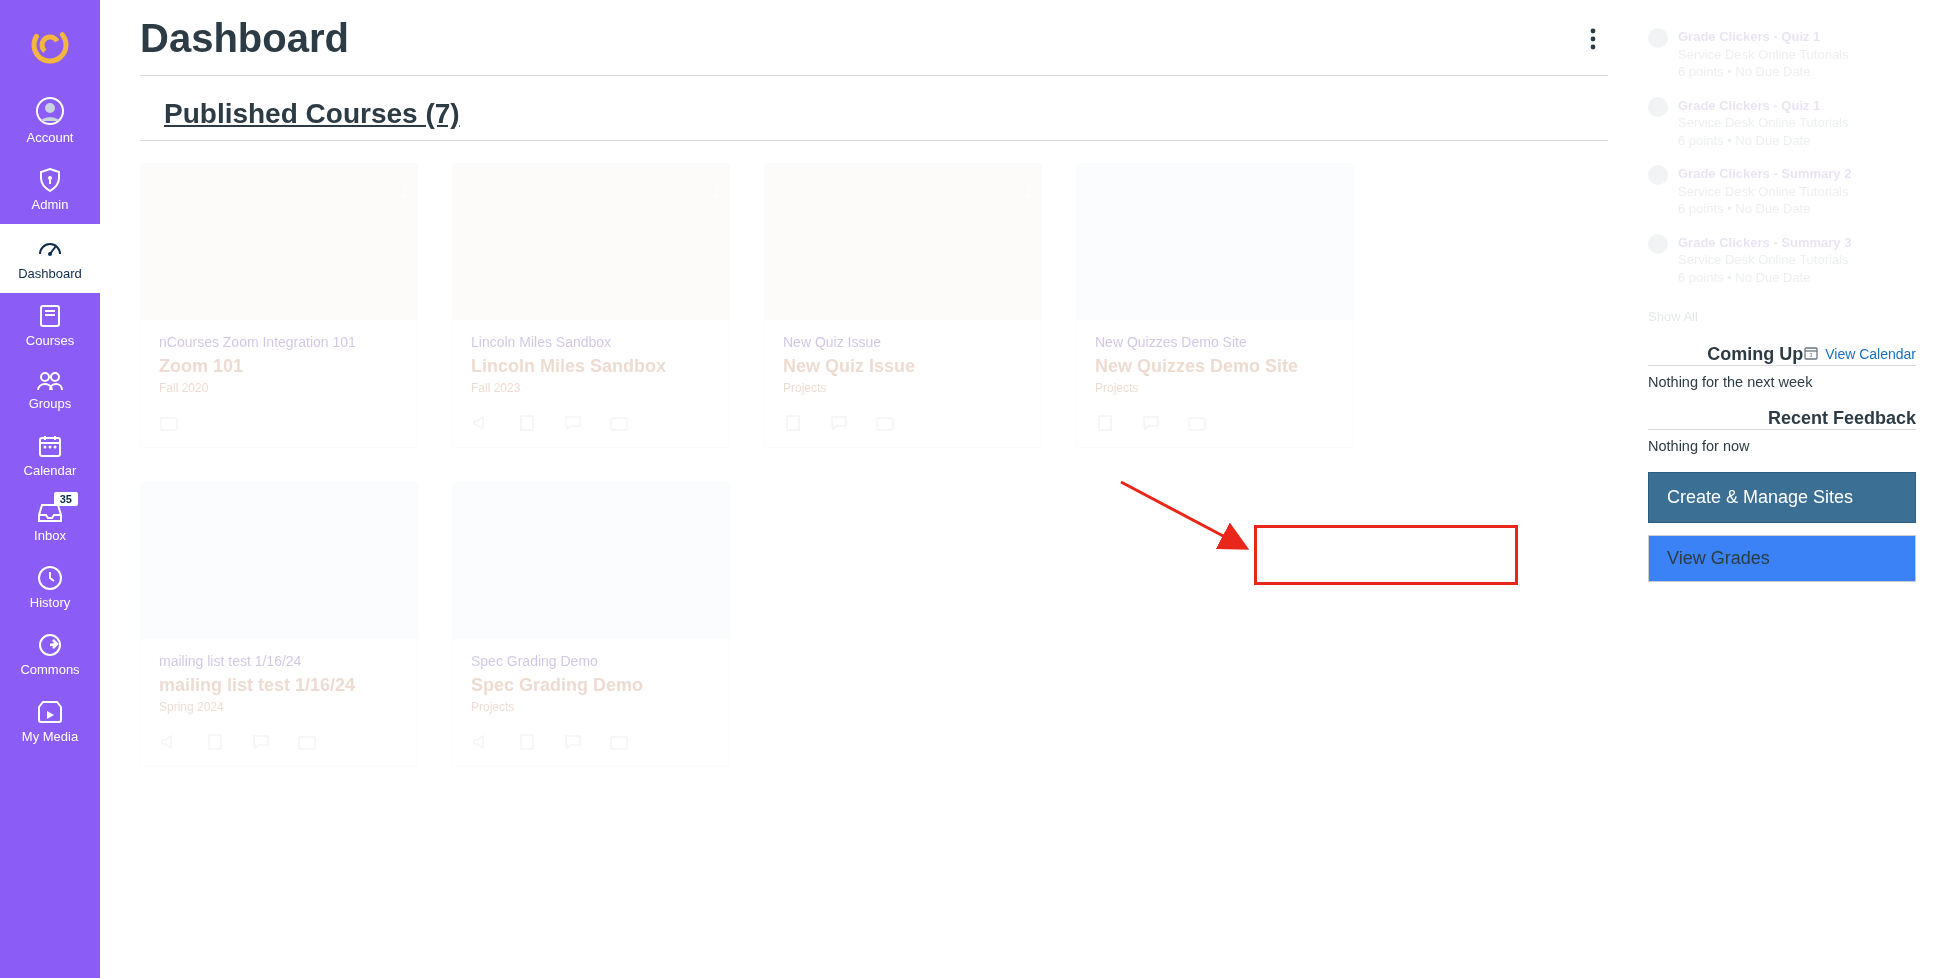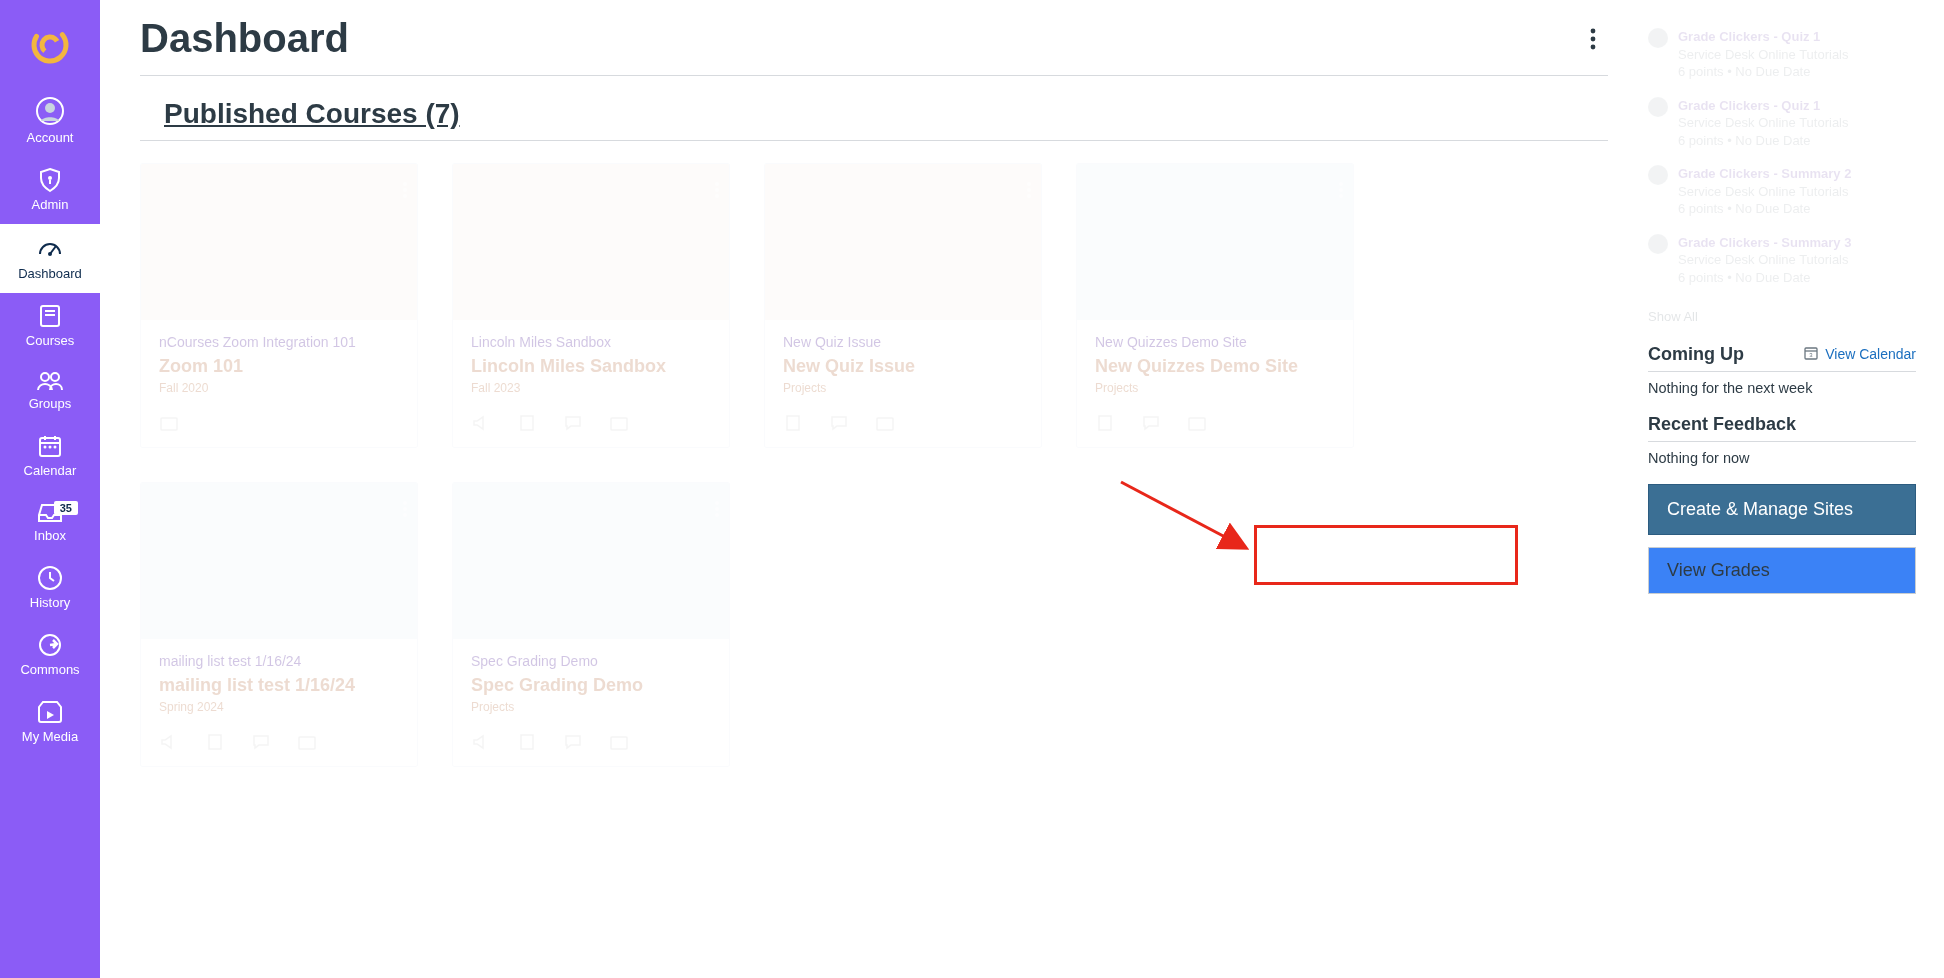--- a/index.html
+++ b/index.html
@@ -40,21 +40,21 @@
   .side-col { width: 268px; padding-top: 4px; }
   .todo-list { margin-bottom: 14px; }
   .todo-item { display: flex; gap: 10px; padding: 8px 0; opacity: .12; }
   .todo-dot { width: 20px; height: 20px; border-radius: 50%; background: #9aa5ad; flex: none; }
   .todo-text { font-size: 13px; line-height: 1.35; }
   .todo-text .t1 { font-weight: 700; color: #4c1d95; }
   .todo-text .t2 { color: #6b7780; }
   .show-all { font-size: 13px; color: #6b7780; opacity: .18; margin: 2px 0 20px; }
 
   .side-section { margin-bottom: 18px; }
-  .side-head { display: flex; justify-content: space-between; align-items: center; border-bottom: 1px solid #d7dade; padding-bottom: 6px; margin-bottom: 8px; }
+  .side-head { display: flex; justify-content: flex-end; align-items: center; border-bottom: 1px solid #d7dade; margin-bottom: 8px; }
   .side-head h3 { font-size: 18px; font-weight: 700; }
   .view-cal { display: flex; align-items: center; gap: 6px; color: #1b6fbf; font-size: 14px; cursor: pointer; }
   .side-text { font-size: 14.5px; color: #2d3b45; }
 
   .btn-primary { width: 100%; background: #3b6f94; color: #fff; border: 1px solid #2c5c80; padding: 14px 18px; font-size: 18px; text-align: left; cursor: pointer; margin-bottom: 12px; }
   .btn-secondary { width: 100%; background: #3b82f6; color: #2d3b45; border: 1px solid #c8cdd1; padding: 12px 18px; font-size: 18px; text-align: left; cursor: pointer; }
 
   
   .anno { position: absolute; pointer-events: none; }
   .arrow { left: 1116px; top: 477px; width: 140px; height: 80px; }
@@ -145,21 +145,21 @@
       <span class="nav-label">Calendar</span>
     </div>
 
     <div class="nav-item" style="position:relative;">
       <span class="nav-icon">
           <svg width="28" height="24" viewBox="0 0 28 24">
             <path d="M3 15l3-10h16l3 10v6H3v-6z" fill="none" stroke="#fff" stroke-width="2"></path>
             <path d="M3 15h7l2 3h4l2-3h7" fill="none" stroke="#fff" stroke-width="2"></path>
           </svg>
         </span>
-      <span style="position:absolute; top:11px; right:22px; background:#fff; color:#0e2b4d; border-radius:2px; font-size:11px; font-weight:700; padding:1px 6px;">35</span>
+      <span style="position:absolute; top:2px; right:22px; background:#fff; color:#0e2b4d; border-radius:2px; font-size:11px; font-weight:700; padding:1px 6px;">35</span>
       <span class="nav-label">Inbox</span>
     </div>
 
     <div class="nav-item">
       <span class="nav-icon">
           <svg width="26" height="26" viewBox="0 0 26 26">
             <circle cx="13" cy="13" r="11" fill="none" stroke="#fff" stroke-width="2"></circle>
             <path d="M13 7v6l4 3" fill="none" stroke="#fff" stroke-width="2"></path>
           </svg>
         </span>

